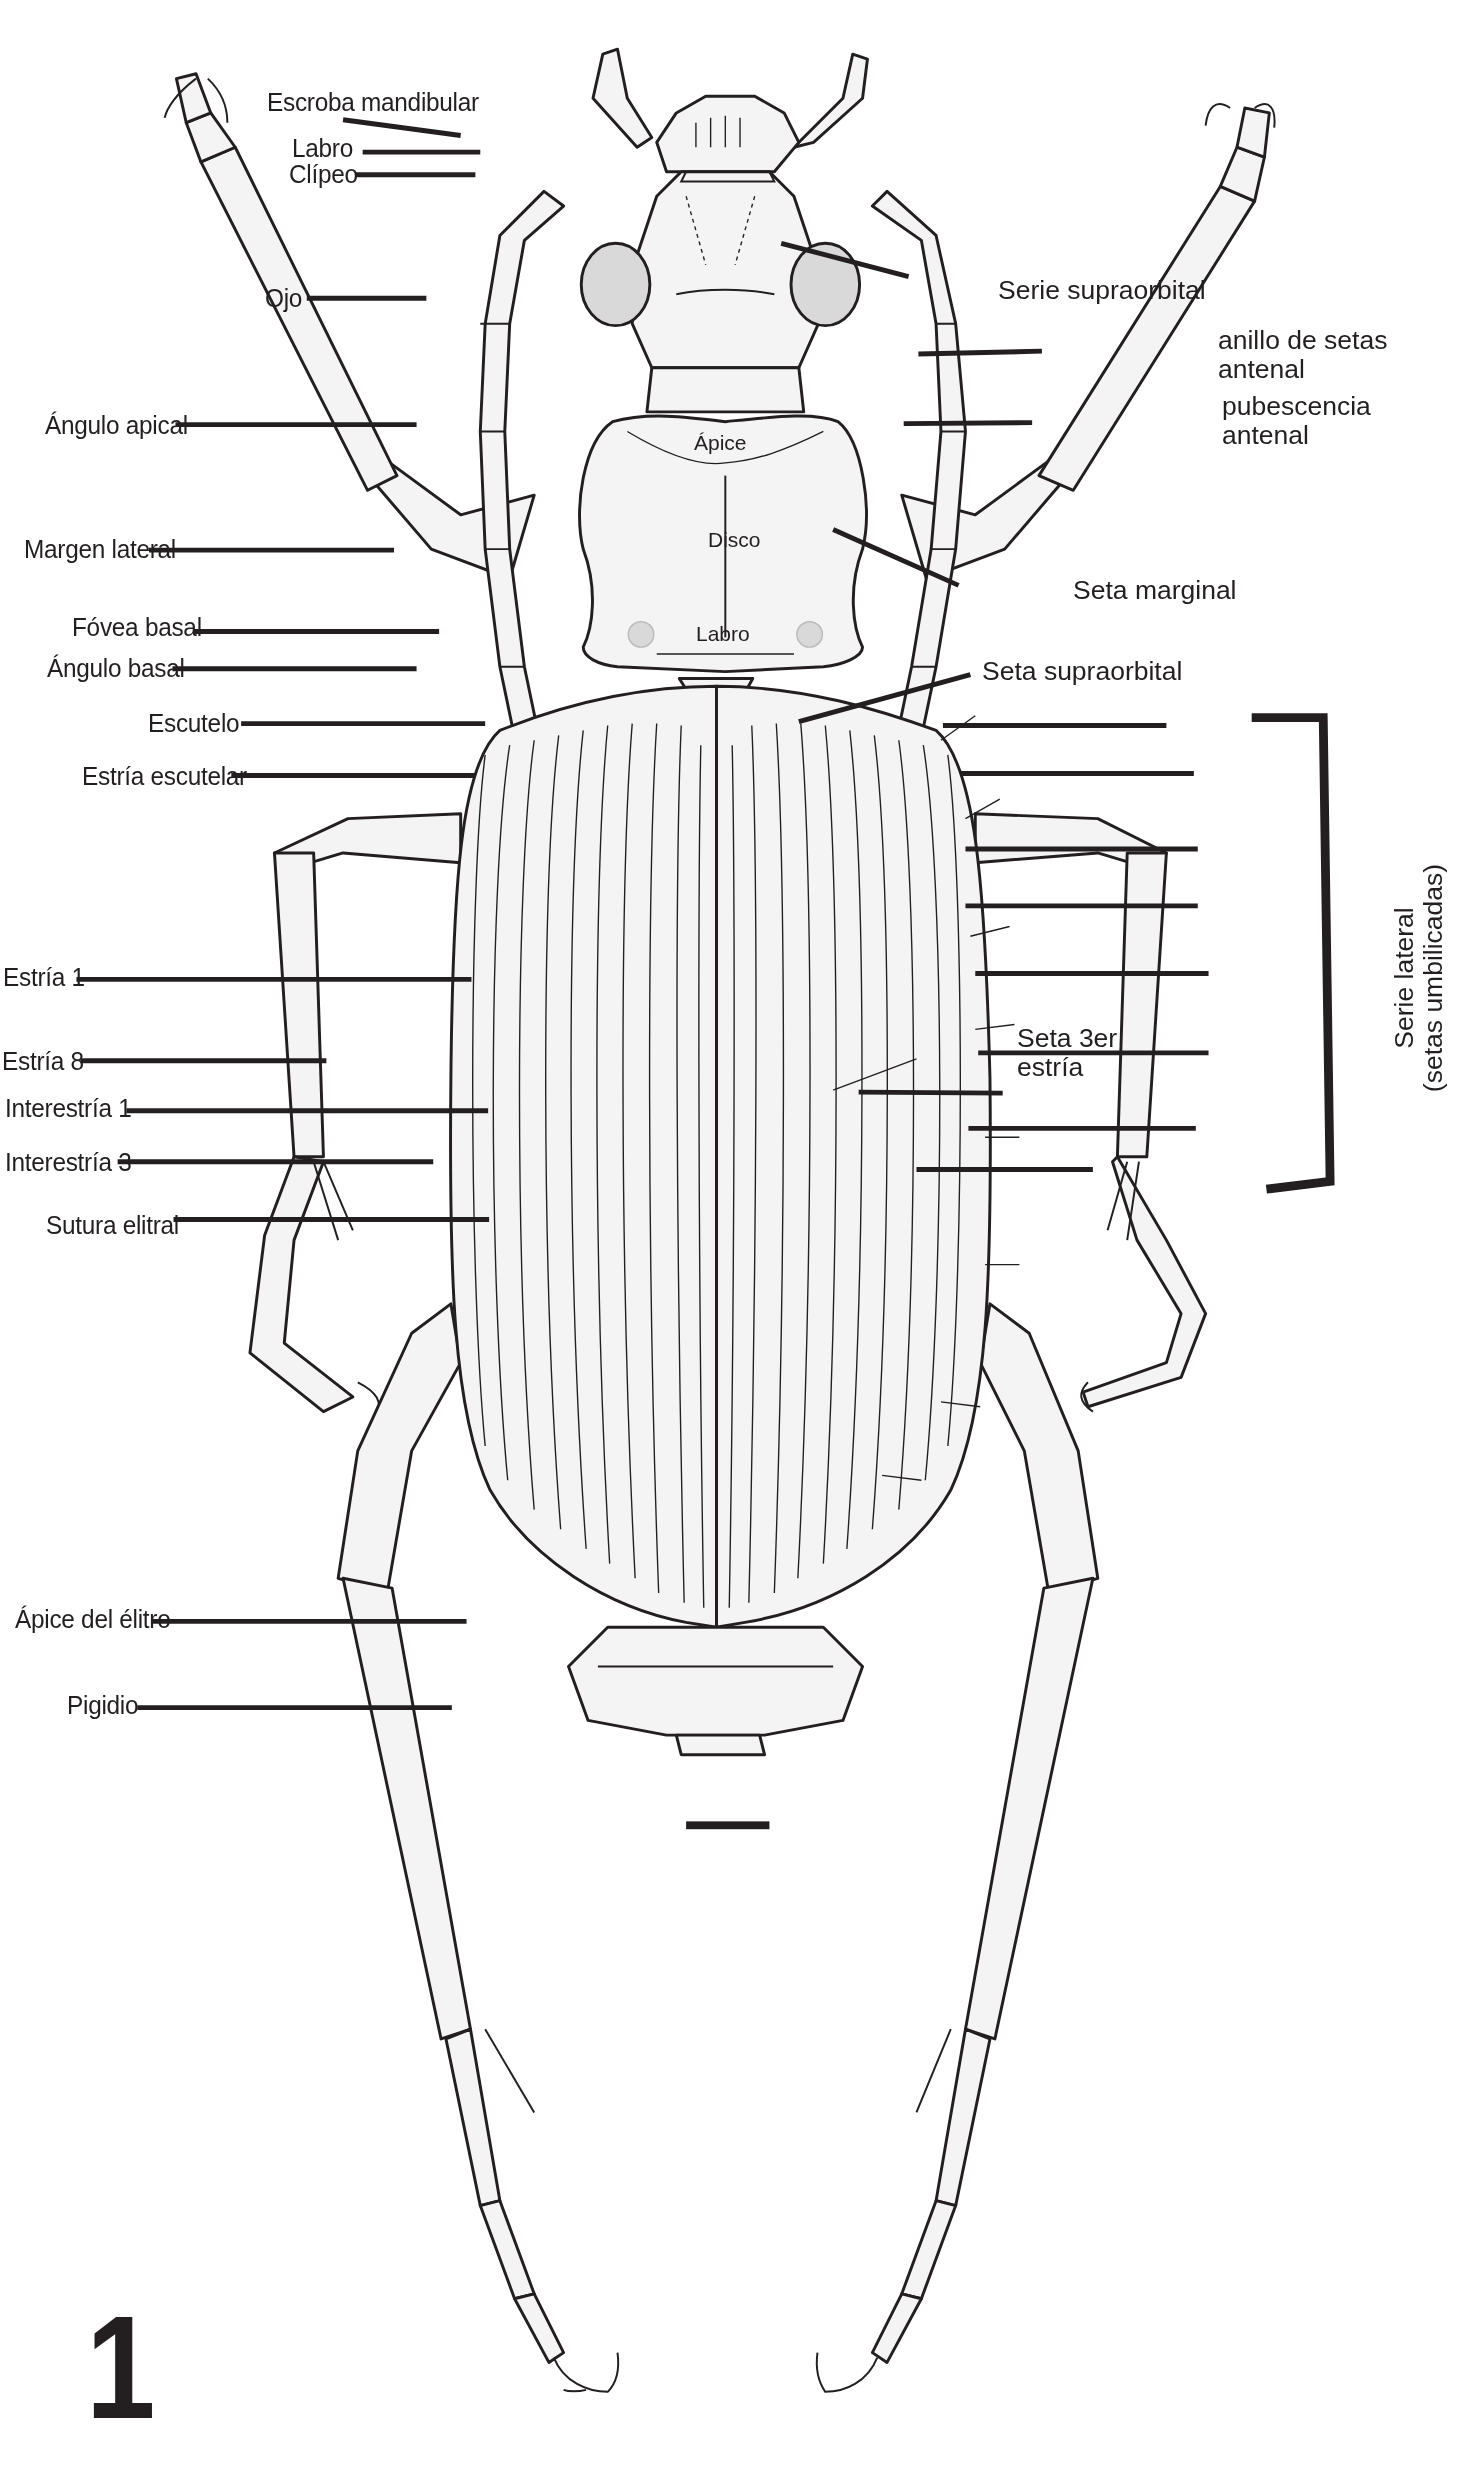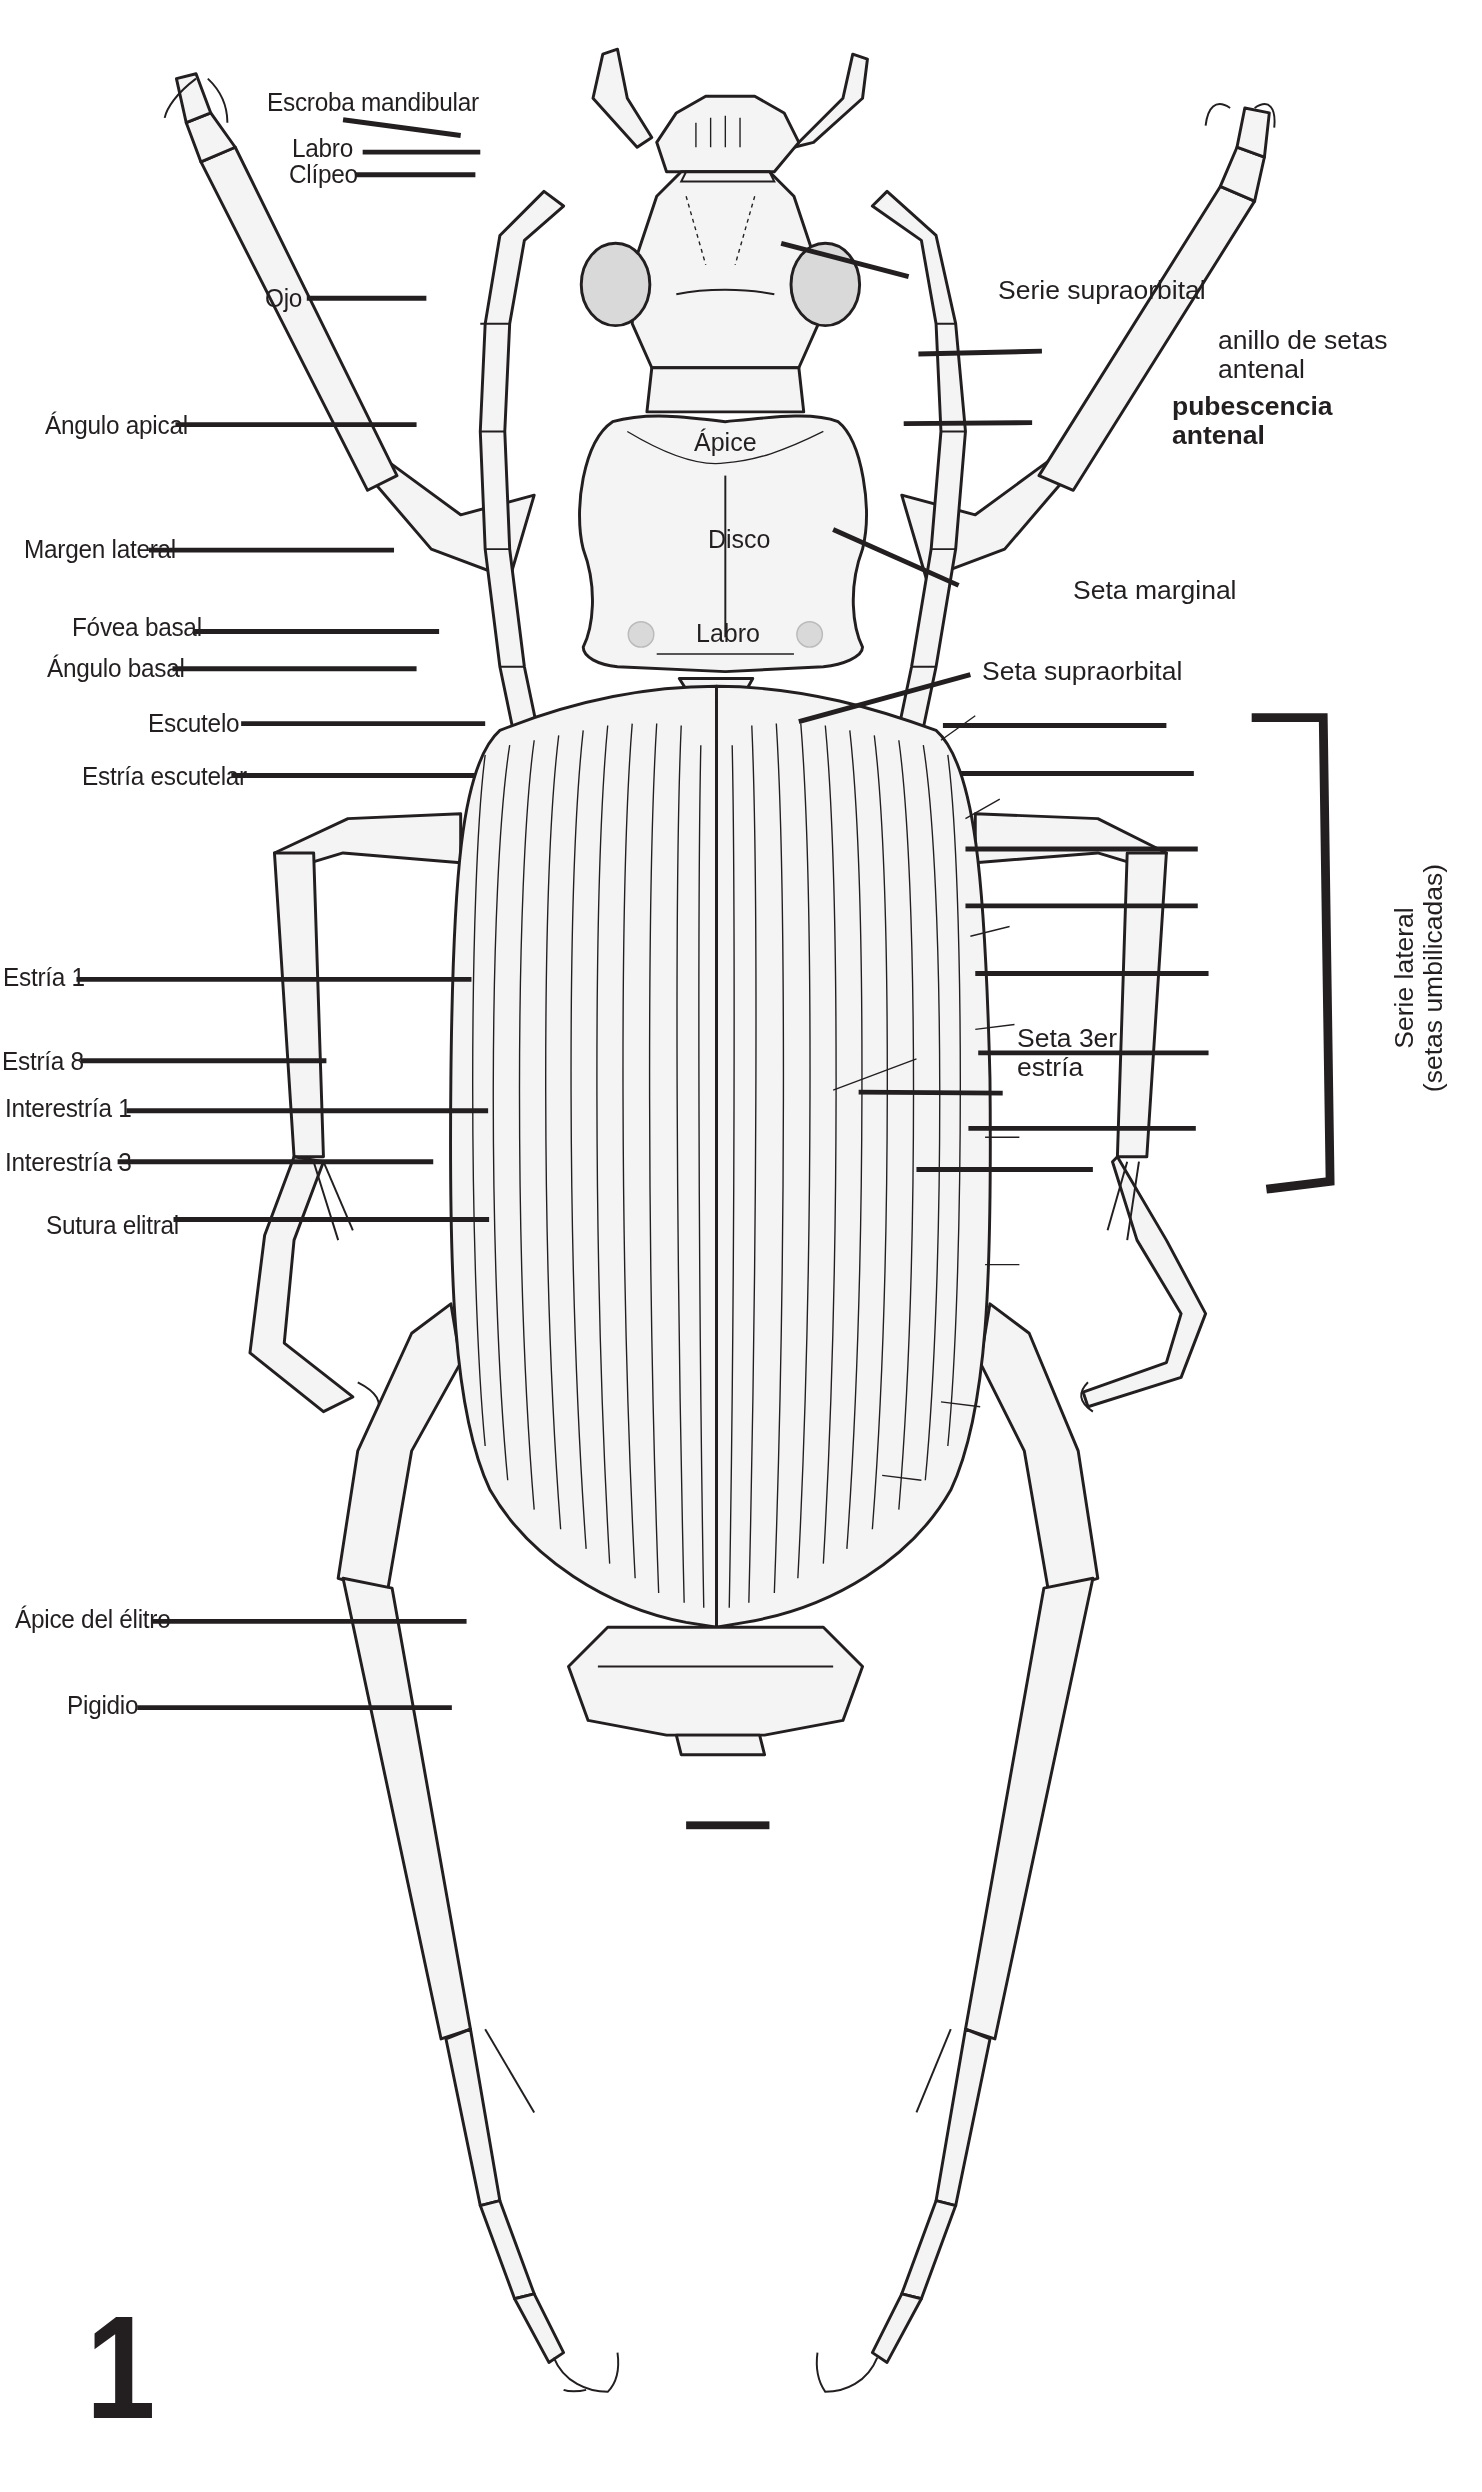--- a/index.html
+++ b/index.html
@@ -2,21 +2,21 @@
 <html><head>
 <meta charset="utf-8">
 <style>
   html, body { margin: 0; padding: 0; background: #ffffff; }
   body { width: 1483px; height: 2493px; position: relative; overflow: hidden;
          font-family: "Liberation Sans", "DejaVu Sans", sans-serif; color: #231f20; }
   #figure { position: absolute; left: 0; top: 0; width: 1483px; height: 2493px; }
   .lbl { position: absolute; font-size: 26.5px; line-height: 29px; white-space: nowrap;
          letter-spacing: -0.3px; transform: scaleX(0.92); transform-origin: left center; }
   .lbl.r { transform: none; letter-spacing: 0; }
-  .lbl.center { font-size: 25px; }
+  .lbl.center { font-size: 21px; }
   .two { line-height: 29px; }
   .vert { position: absolute; left: 1372px; top: 961px; width: 294px; font-size: 26.5px; line-height: 29px;
           transform: rotate(-90deg); transform-origin: left top; text-align: center; }
   .vert span { display: block; }
   .fignum { position: absolute; left: 86px; top: 2294px; font-size: 147px; font-weight: bold;
             line-height: 147px; transform: scaleX(0.85); transform-origin: left top; }
 </style>
 </head>
 <body>
 
@@ -211,21 +211,21 @@
 <div class="lbl" style="left:4.9px; top:1148px;">Interestría 3</div>
 <div class="lbl" style="left:46px; top:1211px;">Sutura elitral</div>
 <div class="lbl" style="left:14.7px; top:1605px;">Ápice del élitro</div>
 <div class="lbl" style="left:67px; top:1691px;">Pigidio</div>
 
 <div class="lbl r" style="left:998px; top:276px;">Serie supraorbital</div>
 <div class="lbl r two" style="left:1195px; top:326px;margin-left:23px;">
   <div>anillo de setas</div>
   <div>antenal</div>
 </div>
-<div class="lbl r two" style="left:1172px; top:392px;font-weight:bold;">
+<div class="lbl r two" style="left:1222px; top:392px;">
   <div>pubescencia</div>
   <div>antenal</div>
 </div>
 <div class="lbl r" style="left:1073px; top:576px;">Seta marginal</div>
 <div class="lbl r" style="left:982px; top:657px;">Seta supraorbital</div>
 <div class="lbl r two" style="left:1017px; top:1024px;">
   <div>Seta 3er</div>
   <div>estría</div>
 </div>
 

